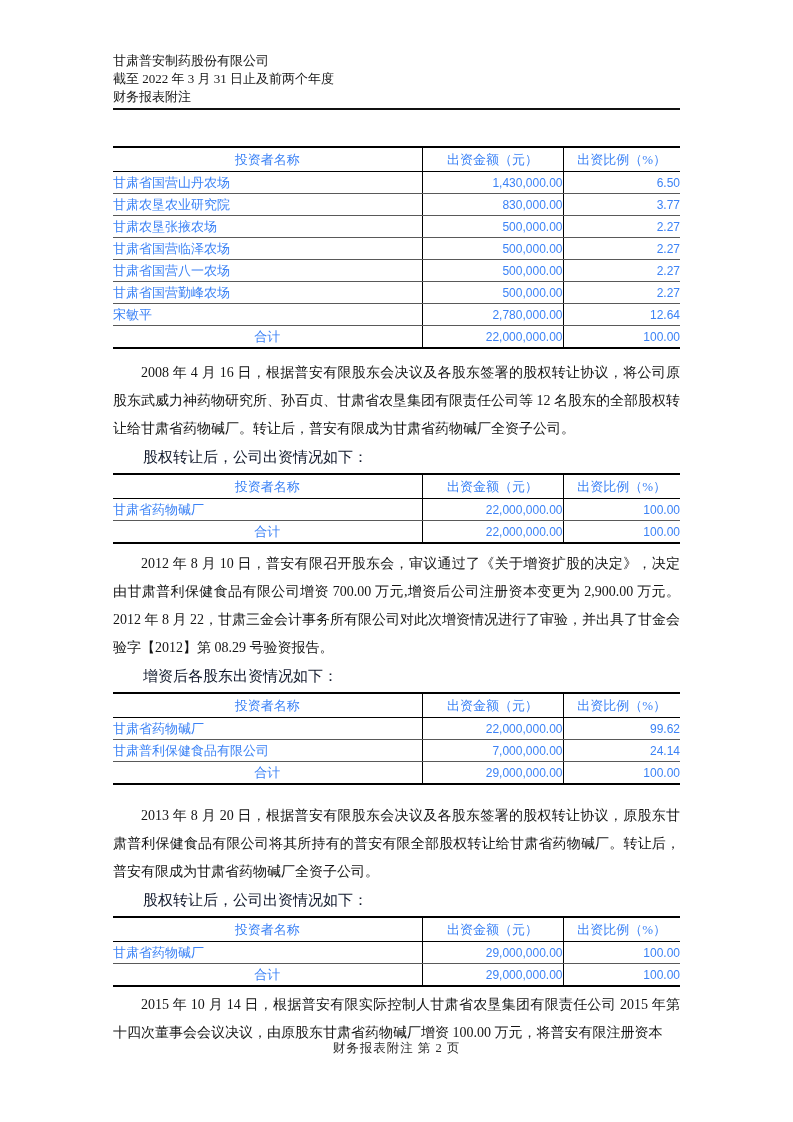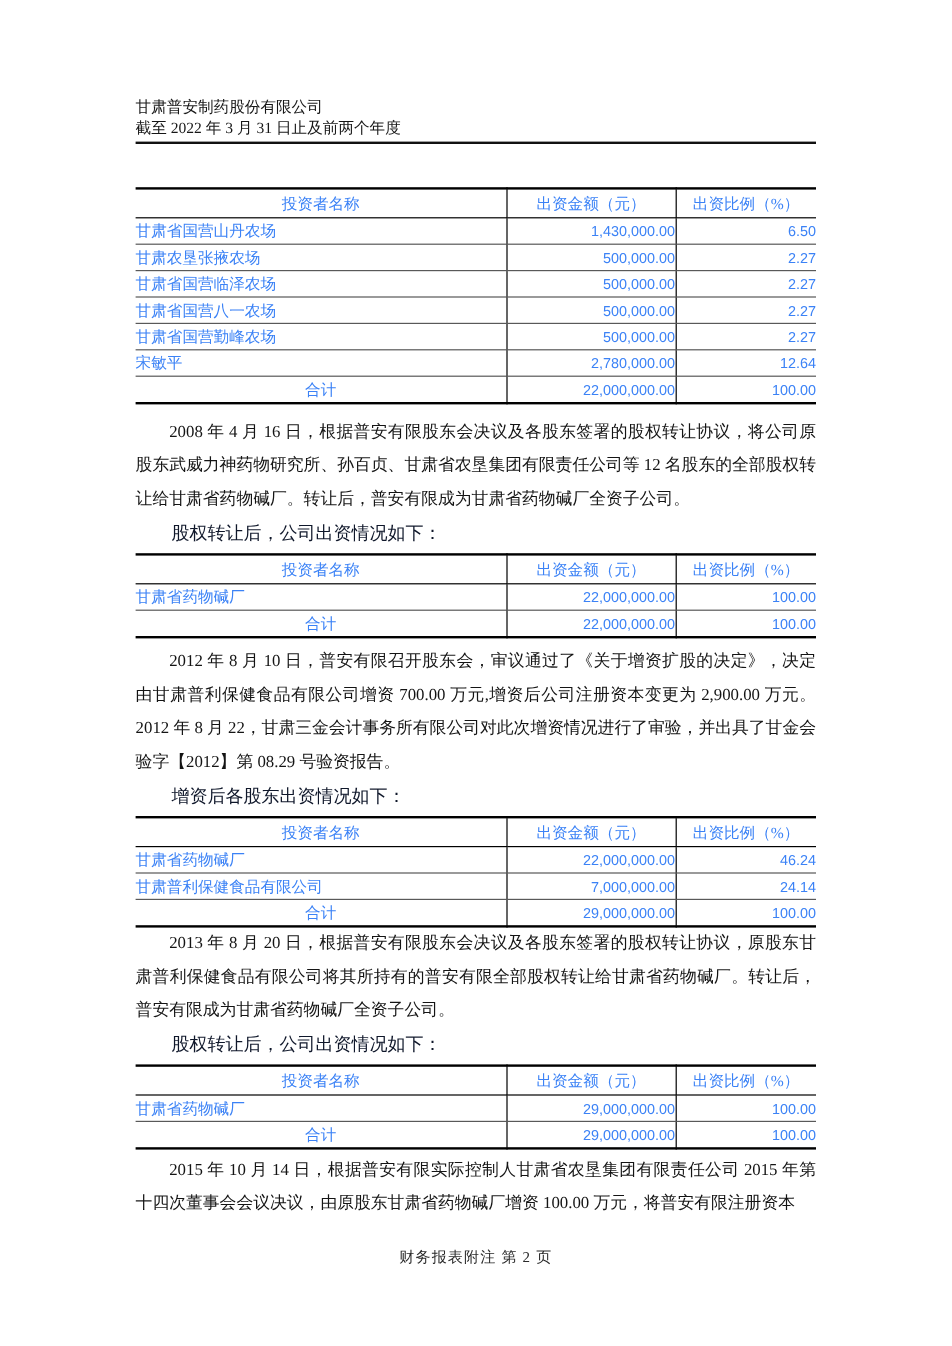--- a/index.html
+++ b/index.html
@@ -10,21 +10,21 @@
     color:#1c1c1c;
     font-family:"Liberation Serif","DejaVu Serif",serif;
     overflow:hidden;
   }
   .content{
     position:absolute;
     left:113px;top:0;width:567px;
   }
   
   .doc-header{
-    padding-top:80px;
+    padding-top:52px;
     font-size:13px;
     line-height:18px;
     color:#161616;
   }
   .header-rule{
     margin-top:2px;
     border-bottom:2px solid #111;
     height:0;
   }
   
@@ -68,21 +68,21 @@
   .para{
     font-size:14px;
     line-height:28px;
     text-align:justify;
     text-indent:2em;
     margin:0;
     color:#141414;
   }
   .para-1{margin-top:10px;}
   .para-2{margin-top:6px;}
-  .para-3{margin-top:0;}
+  .para-3{margin-top:17px;}
   .para-4{margin-top:4px;}
   .sub-line{
     font-size:15px;
     line-height:28px;
     text-indent:2em;
     margin:0;
     color:#0f172a;
   }
   
   .page-footer{
@@ -97,20 +97,21 @@
 </style>
 </head>
 <body>
 
 <div class="page">
   <div class="content">
 
     <div class="doc-header">
       <div>甘肃普安制药股份有限公司</div>
       <div>截至 2022 年 3 月 31 日止及前两个年度</div>
+      <div>财务报表附注</div>
     </div>
     <div class="header-rule"></div>
 
     <table class="inv tbl-1">
         <colgroup>
           <col style="width: 309px;">
           <col style="width: 141px;">
           <col style="width: 117px;">
         </colgroup>
         <thead>
@@ -120,20 +121,25 @@
             <th>出资比例（%）</th>
           </tr>
         </thead>
         <tbody>
           <tr>
             <td class="cell-name">甘肃省国营山丹农场</td>
             <td class="cell-num">1,430,000.00</td>
             <td class="cell-num">6.50</td>
           </tr>
           <tr>
+            <td class="cell-name">甘肃农垦农业研究院</td>
+            <td class="cell-num">830,000.00</td>
+            <td class="cell-num">3.77</td>
+          </tr>
+          <tr>
             <td class="cell-name">甘肃农垦张掖农场</td>
             <td class="cell-num">500,000.00</td>
             <td class="cell-num">2.27</td>
           </tr>
           <tr>
             <td class="cell-name">甘肃省国营临泽农场</td>
             <td class="cell-num">500,000.00</td>
             <td class="cell-num">2.27</td>
           </tr>
           <tr>
@@ -202,21 +208,21 @@
           <tr>
             <th>投资者名称</th>
             <th>出资金额（元）</th>
             <th>出资比例（%）</th>
           </tr>
         </thead>
         <tbody>
           <tr>
             <td class="cell-name">甘肃省药物碱厂</td>
             <td class="cell-num">22,000,000.00</td>
-            <td class="cell-num">46.24</td>
+            <td class="cell-num">99.62</td>
           </tr>
           <tr>
             <td class="cell-name">甘肃普利保健食品有限公司</td>
             <td class="cell-num">7,000,000.00</td>
             <td class="cell-num">24.14</td>
           </tr>
           <tr>
             <td class="cell-total">合计</td>
             <td class="cell-num">29,000,000.00</td>
             <td class="cell-num">100.00</td>

